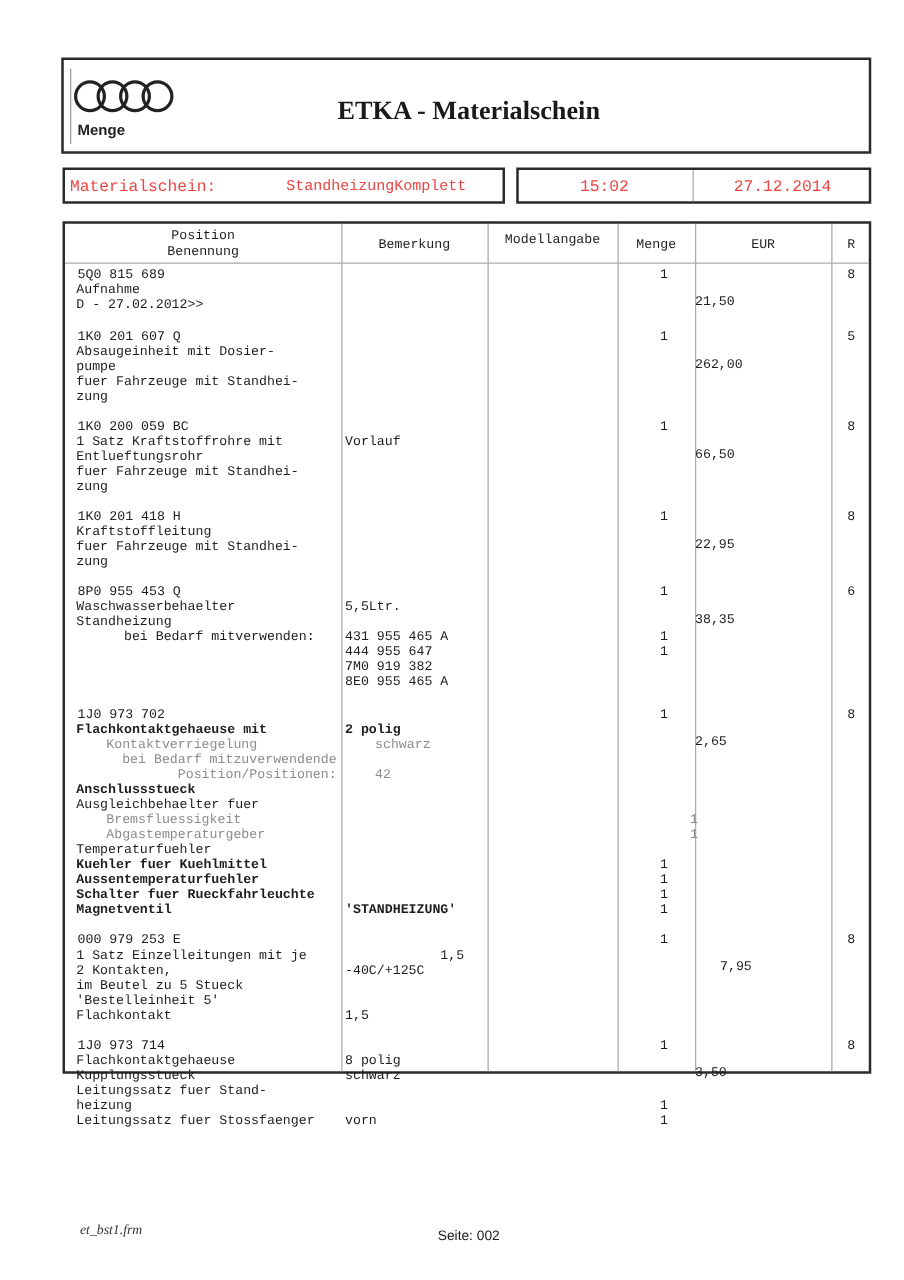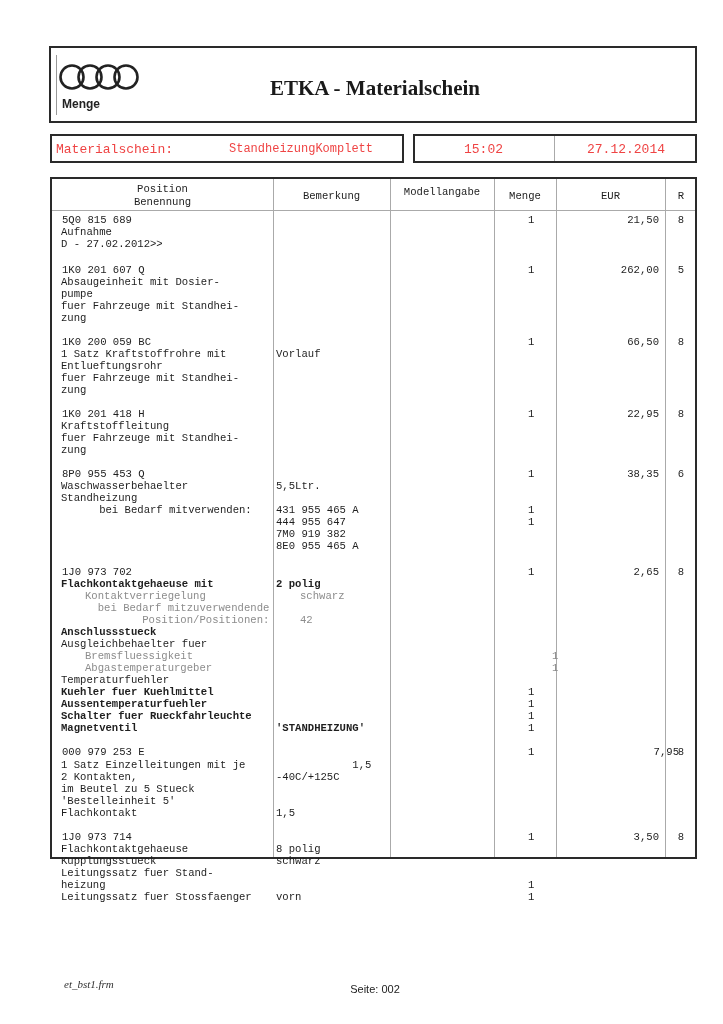--- a/index.html
+++ b/index.html
@@ -9,21 +9,21 @@
   .logo-rings { position:absolute; left:58px; top:62px; }
   .logo-text { position:absolute; left:62px; top:97px; font-family:"Liberation Sans", sans-serif; font-size:12px; font-weight:bold; color:#222; }
   .logo-bar { position:absolute; left:56px; top:55px; width:1px; height:60px; background:#999; }
   .title { position:absolute; left:200px; width:350px; top:76px; text-align:center; font-family:"Liberation Serif", serif; font-weight:bold; font-size:21px; color:#1a1a1a; }
   .info { font-family:Liberation Mono, monospace; font-size:13px; color:#ef4444; position:absolute; }
   .table-frame { position:absolute; left:50px; top:177px; width:647px; height:682px; border:2px solid #2a2a2a; box-sizing:border-box; }
   .vline { position:absolute; top:0; bottom:0; width:1px; background:#aaa; }
   .hline { position:absolute; left:0; right:0; height:1px; background:#aaa; }
   .mono { font-family:"Liberation Mono", monospace; font-size:10.6px; line-height:12.3px; position:absolute; white-space:pre; color:#1e1e1e; }
   .hdr { text-align:center; }
-  .right { text-align:right; }
+  .right { text-align:left;margin-top:22px; }
   .faint { color:#8c8c8c;padding-left:24px; }
   .bold { font-weight:bold; }
   .footer-left { position:absolute; left:64px; top:978px; font-family:"Liberation Serif", serif; font-style:italic; font-size:11px; color:#333; }
   .footer-center { position:absolute; left:330px; top:983px; width:90px; text-align:center; font-family:"Liberation Sans", sans-serif; font-size:11px; color:#222; }
 </style>
 </head>
 <body>
 
 <div class="box" style="left:49px; top:46px; width:648px; height:77px;"></div>
 <div class="logo-bar"></div>

